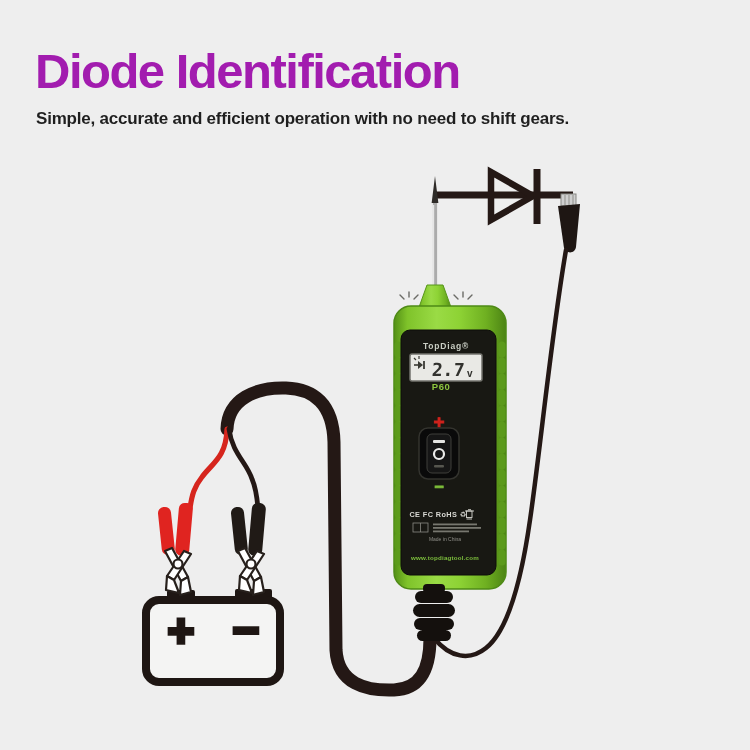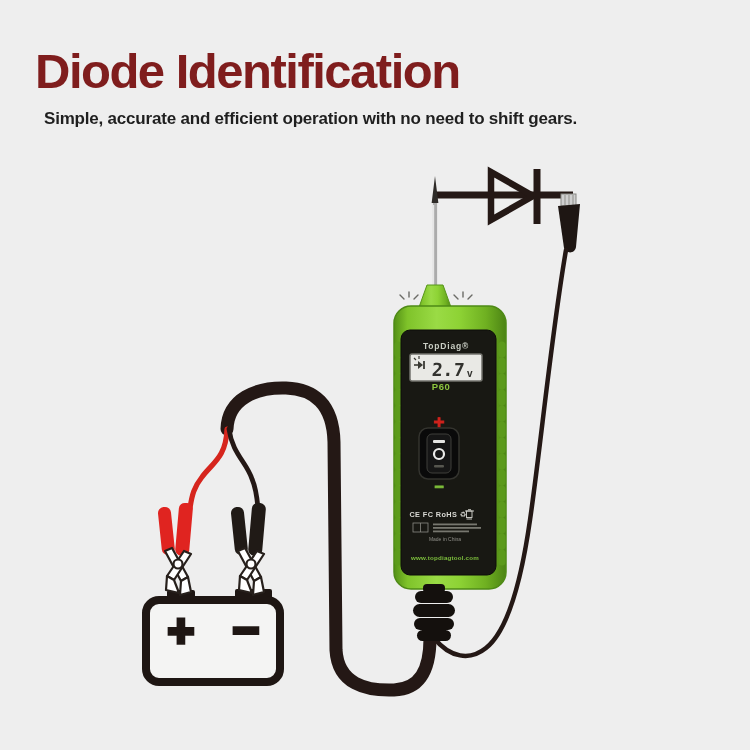--- a/index.html
+++ b/index.html
@@ -6,24 +6,24 @@
   .stage{
     position:relative;
     width:750px;height:750px;
     background:#EEEEEE;
     overflow:hidden;
     font-family:"Liberation Sans","DejaVu Sans",sans-serif;
   }
   .header{position:absolute;left:35px;top:46px;width:690px;}
   .header h1{
     margin:0;font-size:49px;line-height:1.05;font-weight:700;
-    letter-spacing:-1.5px;color:#7f1d1d;
+    letter-spacing:-1.5px;color:#a21caf;
   }
   .header p{
-    margin:12px 0 0 9px;font-size:17px;font-weight:700;
+    margin:12px 0 0 1px;font-size:17px;font-weight:700;
     letter-spacing:-0.2px;color:#1f1f1f;
   }
   svg{position:absolute;left:0;top:0;}
   .metal{fill:#ffffff;stroke:#27201c;stroke-width:2.2;stroke-linejoin:round;}
   .lcdFont{font-family:"DejaVu Sans Mono","Liberation Mono",monospace;font-weight:700;}
   .uiFont{font-family:"Liberation Sans","DejaVu Sans",sans-serif;}
 </style>
 </head>
 <body>
 

